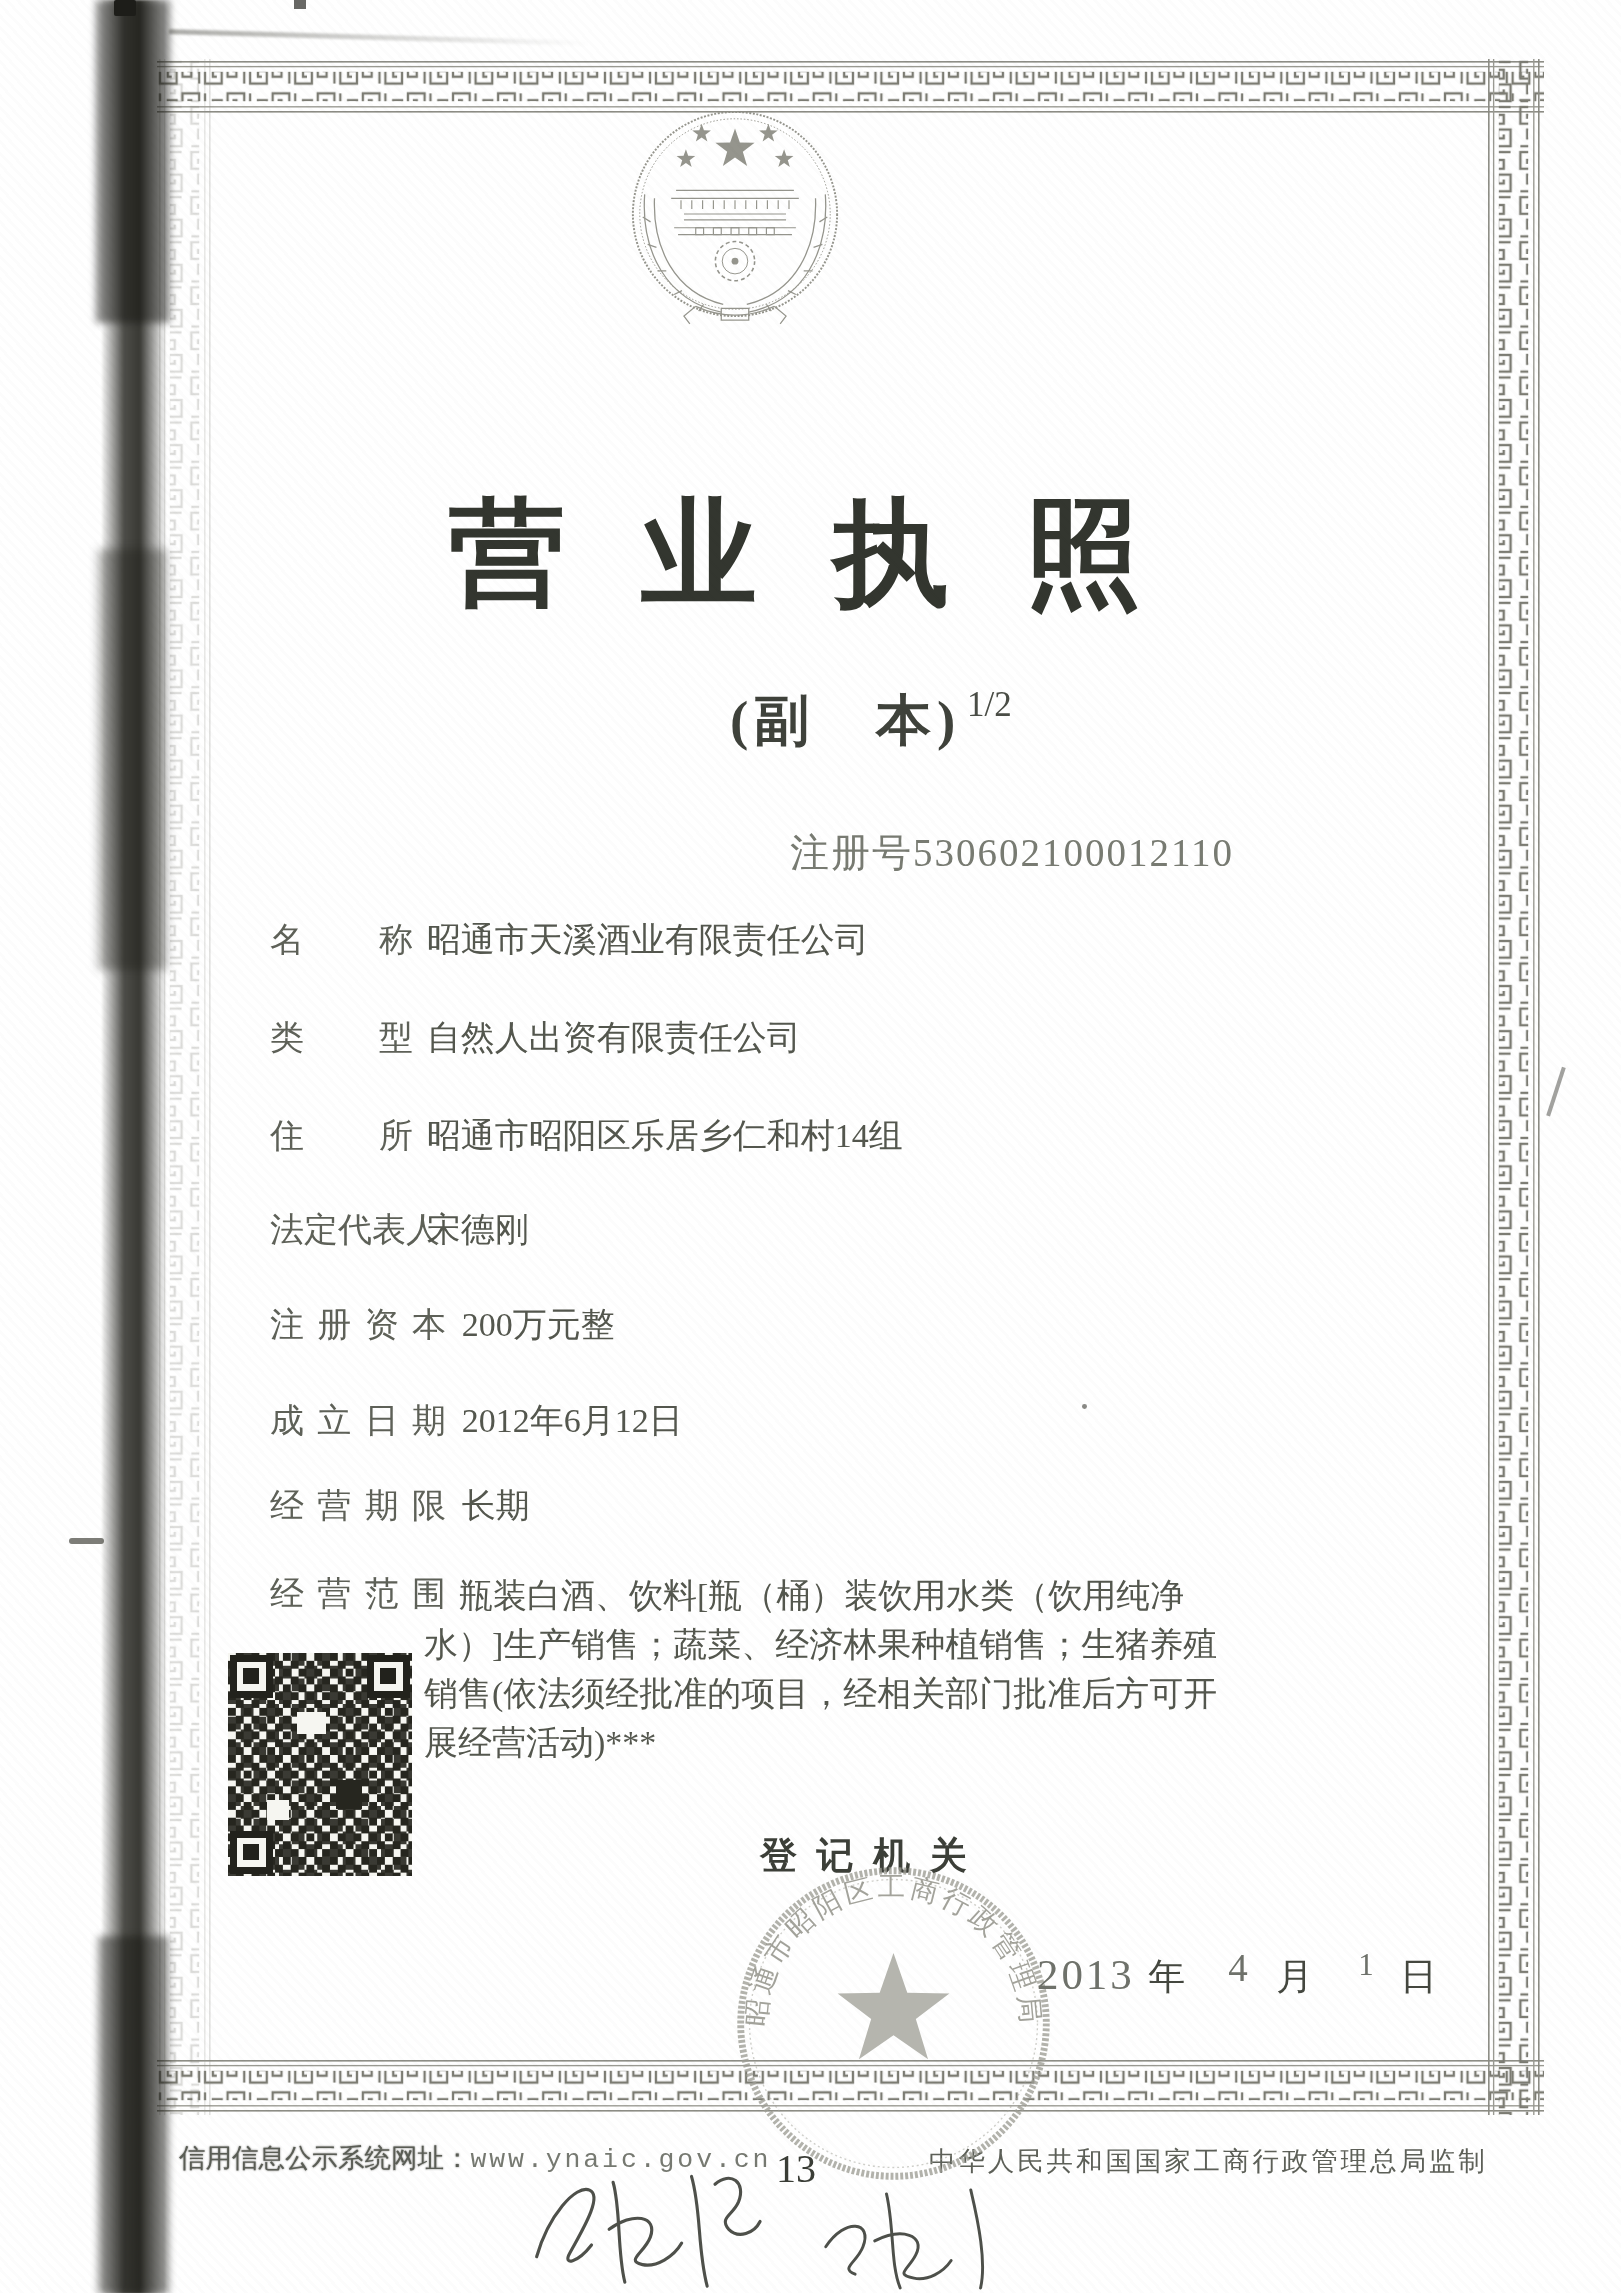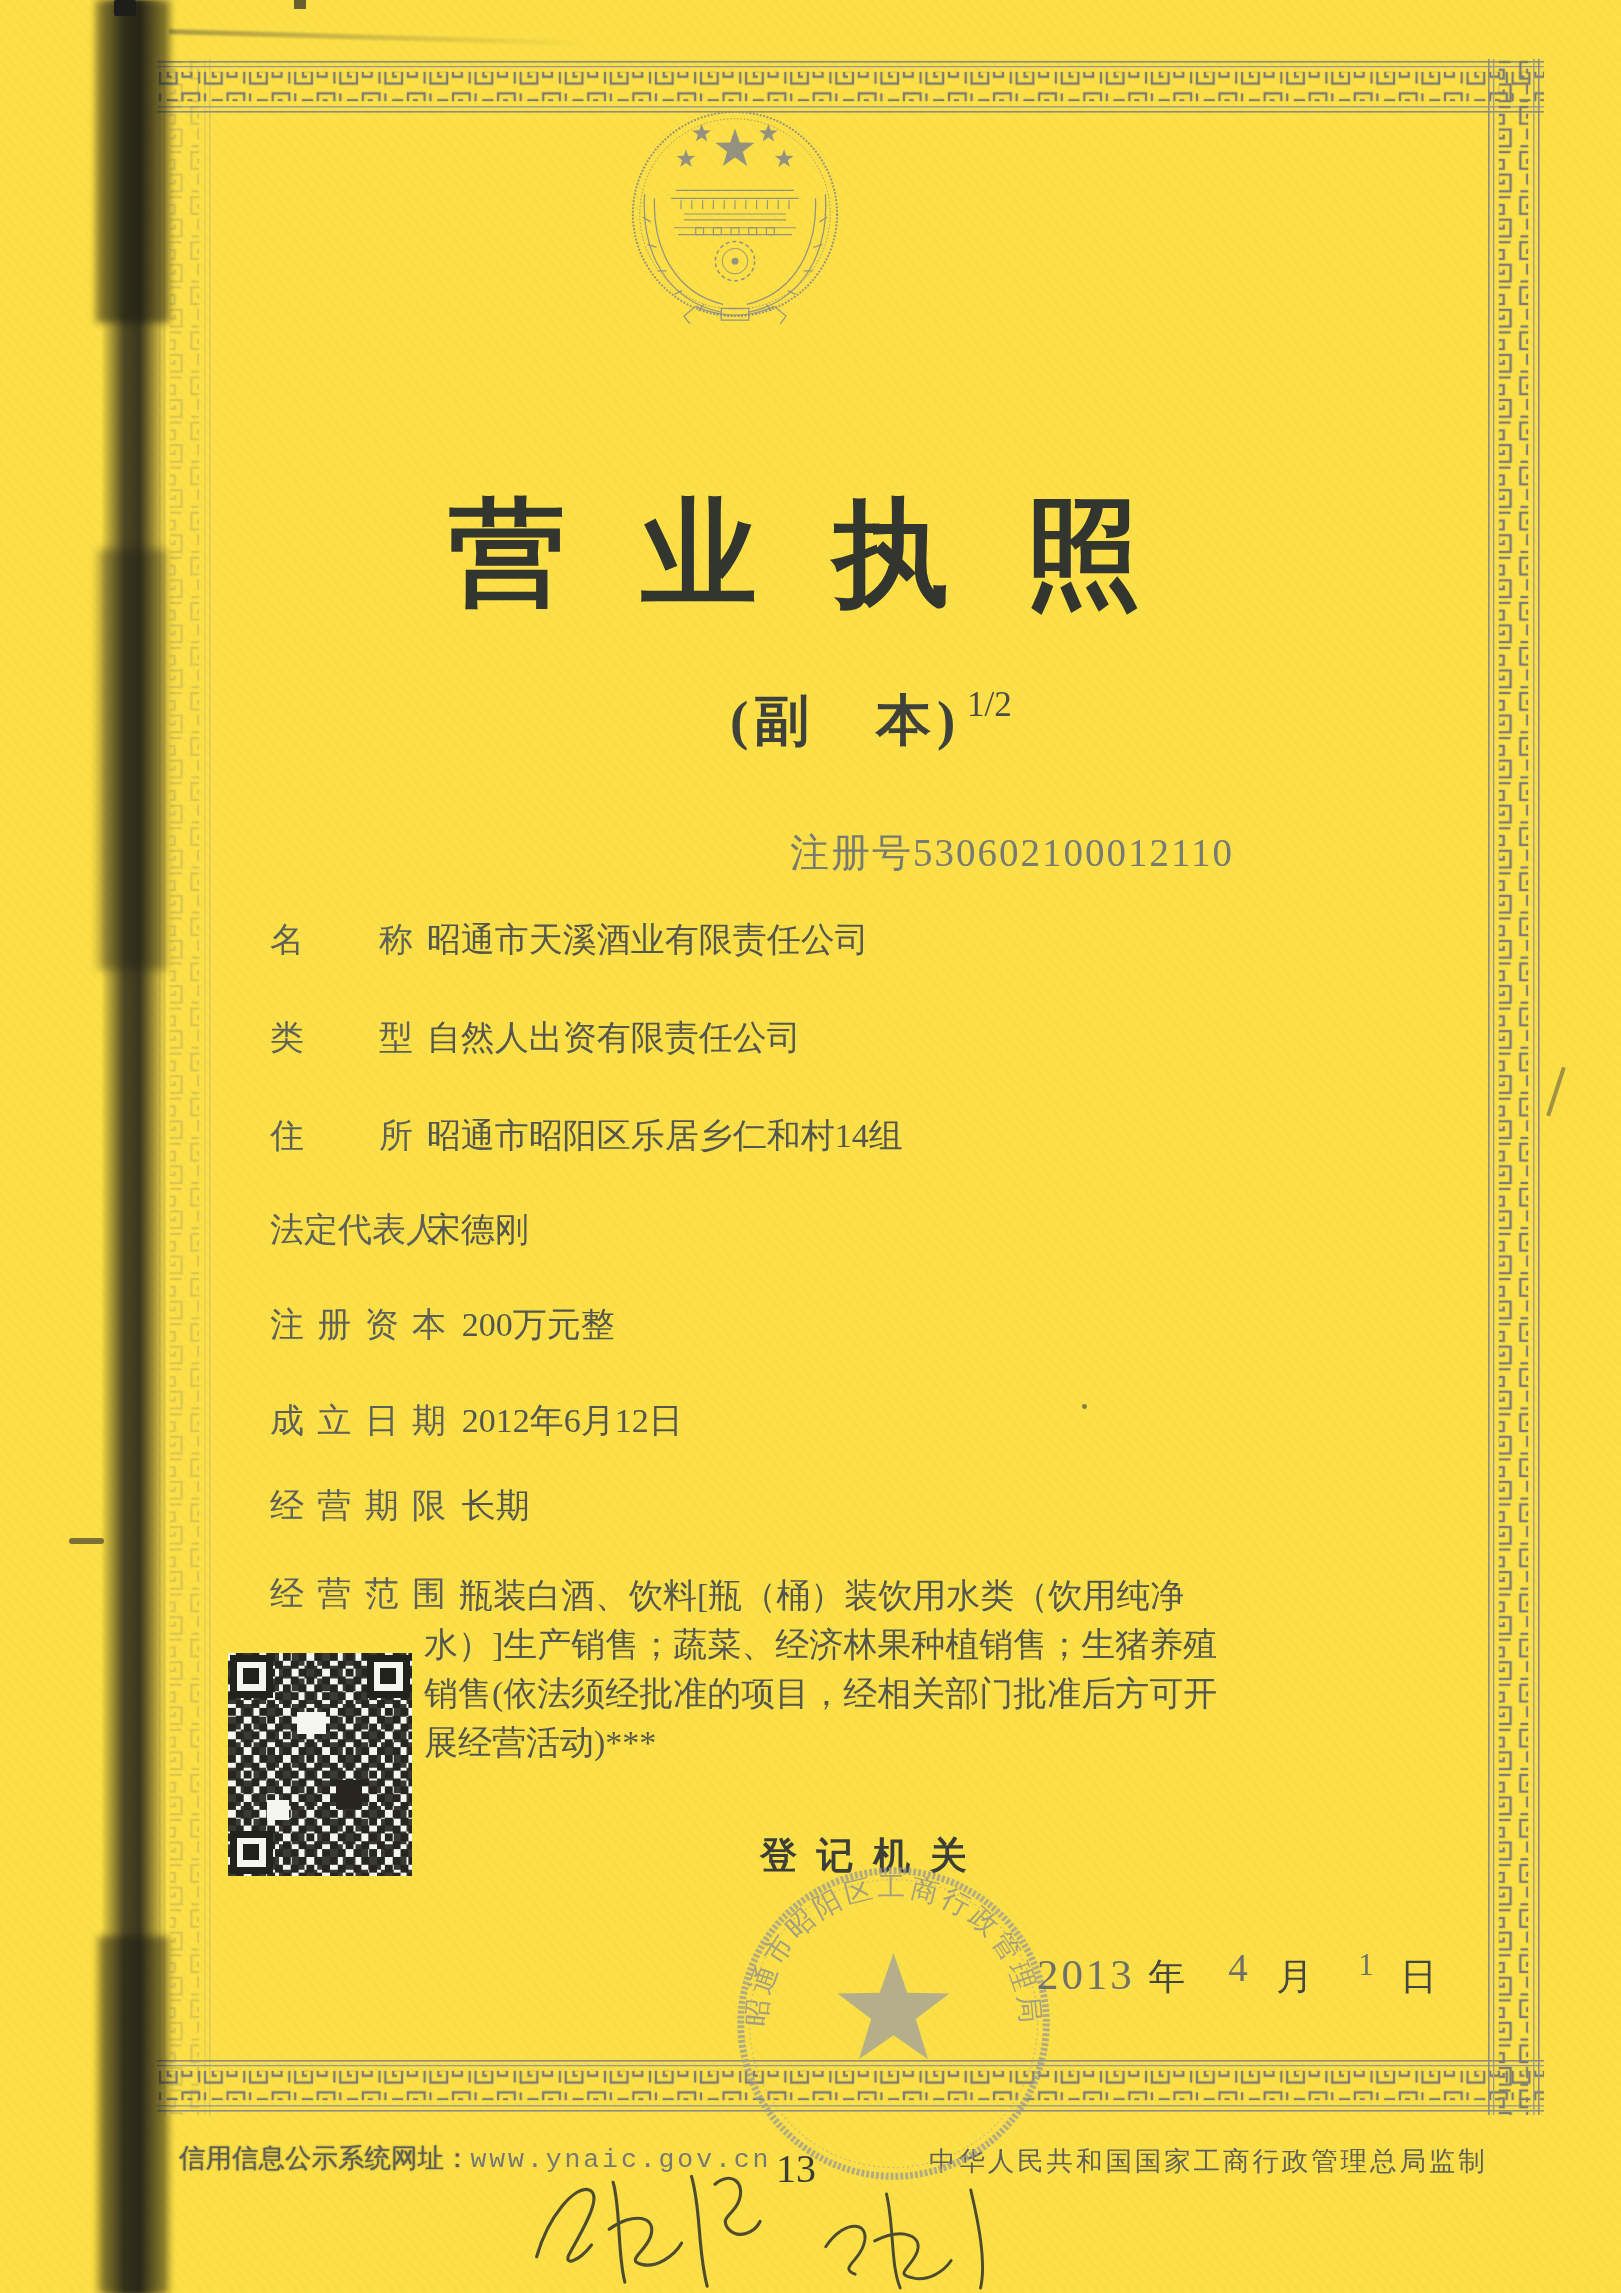--- a/index.html
+++ b/index.html
@@ -1,18 +1,18 @@
 <!DOCTYPE html>
 <html><head>
 <meta charset="utf-8">
 <style>
   html,body{margin:0;padding:0;background:#e9e9e5;}
   .page{
     position:relative; width:1621px; height:2294px; margin:0 auto;
-    background:#fde047; overflow:hidden;
+    background:#ffffff; overflow:hidden;
     font-family:"Liberation Serif","DejaVu Serif",serif;
     color:#55584f;
   }
   .page::after{ 
     content:""; position:absolute; inset:0; pointer-events:none;
     background:repeating-linear-gradient(47deg, rgba(0,0,0,.012) 0 2.9px, transparent 2.9px 7.8px);
   }
   
   .scanband{position:absolute; left:102px; top:0; width:63px; height:2294px;
     background:linear-gradient(to right, rgba(30,30,25,.05), rgba(32,32,26,.8) 35%, rgba(30,30,24,.88) 60%, rgba(30,30,24,.12) 95%);

